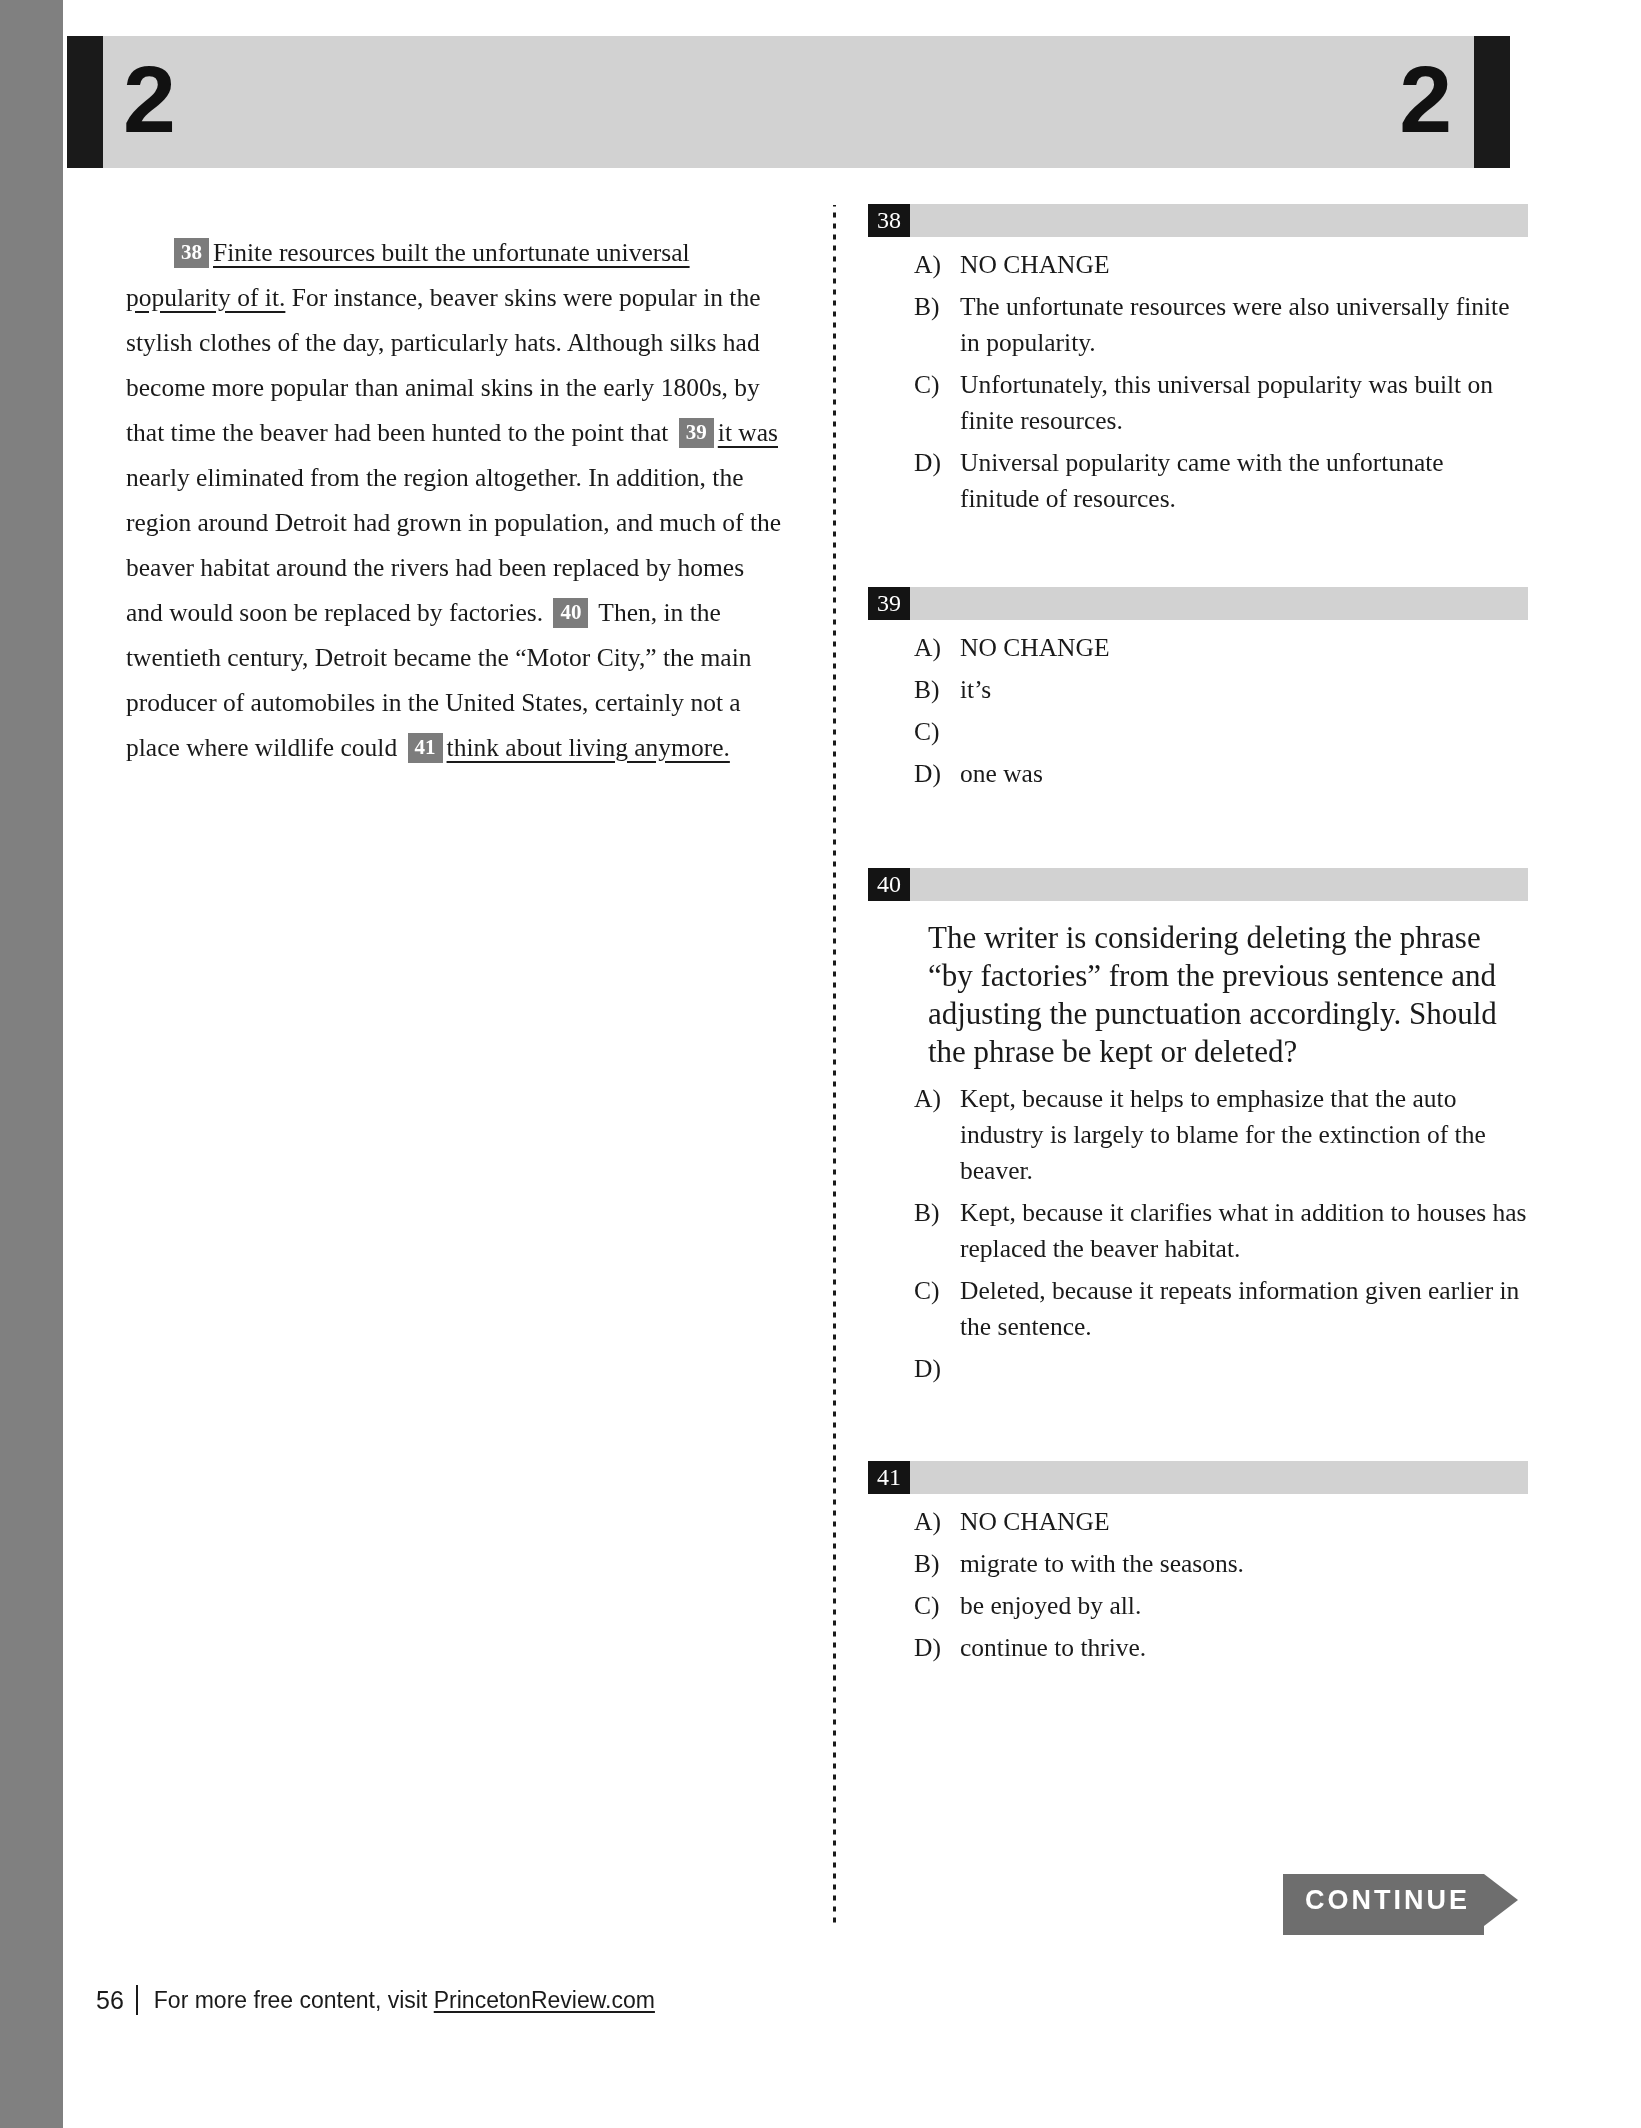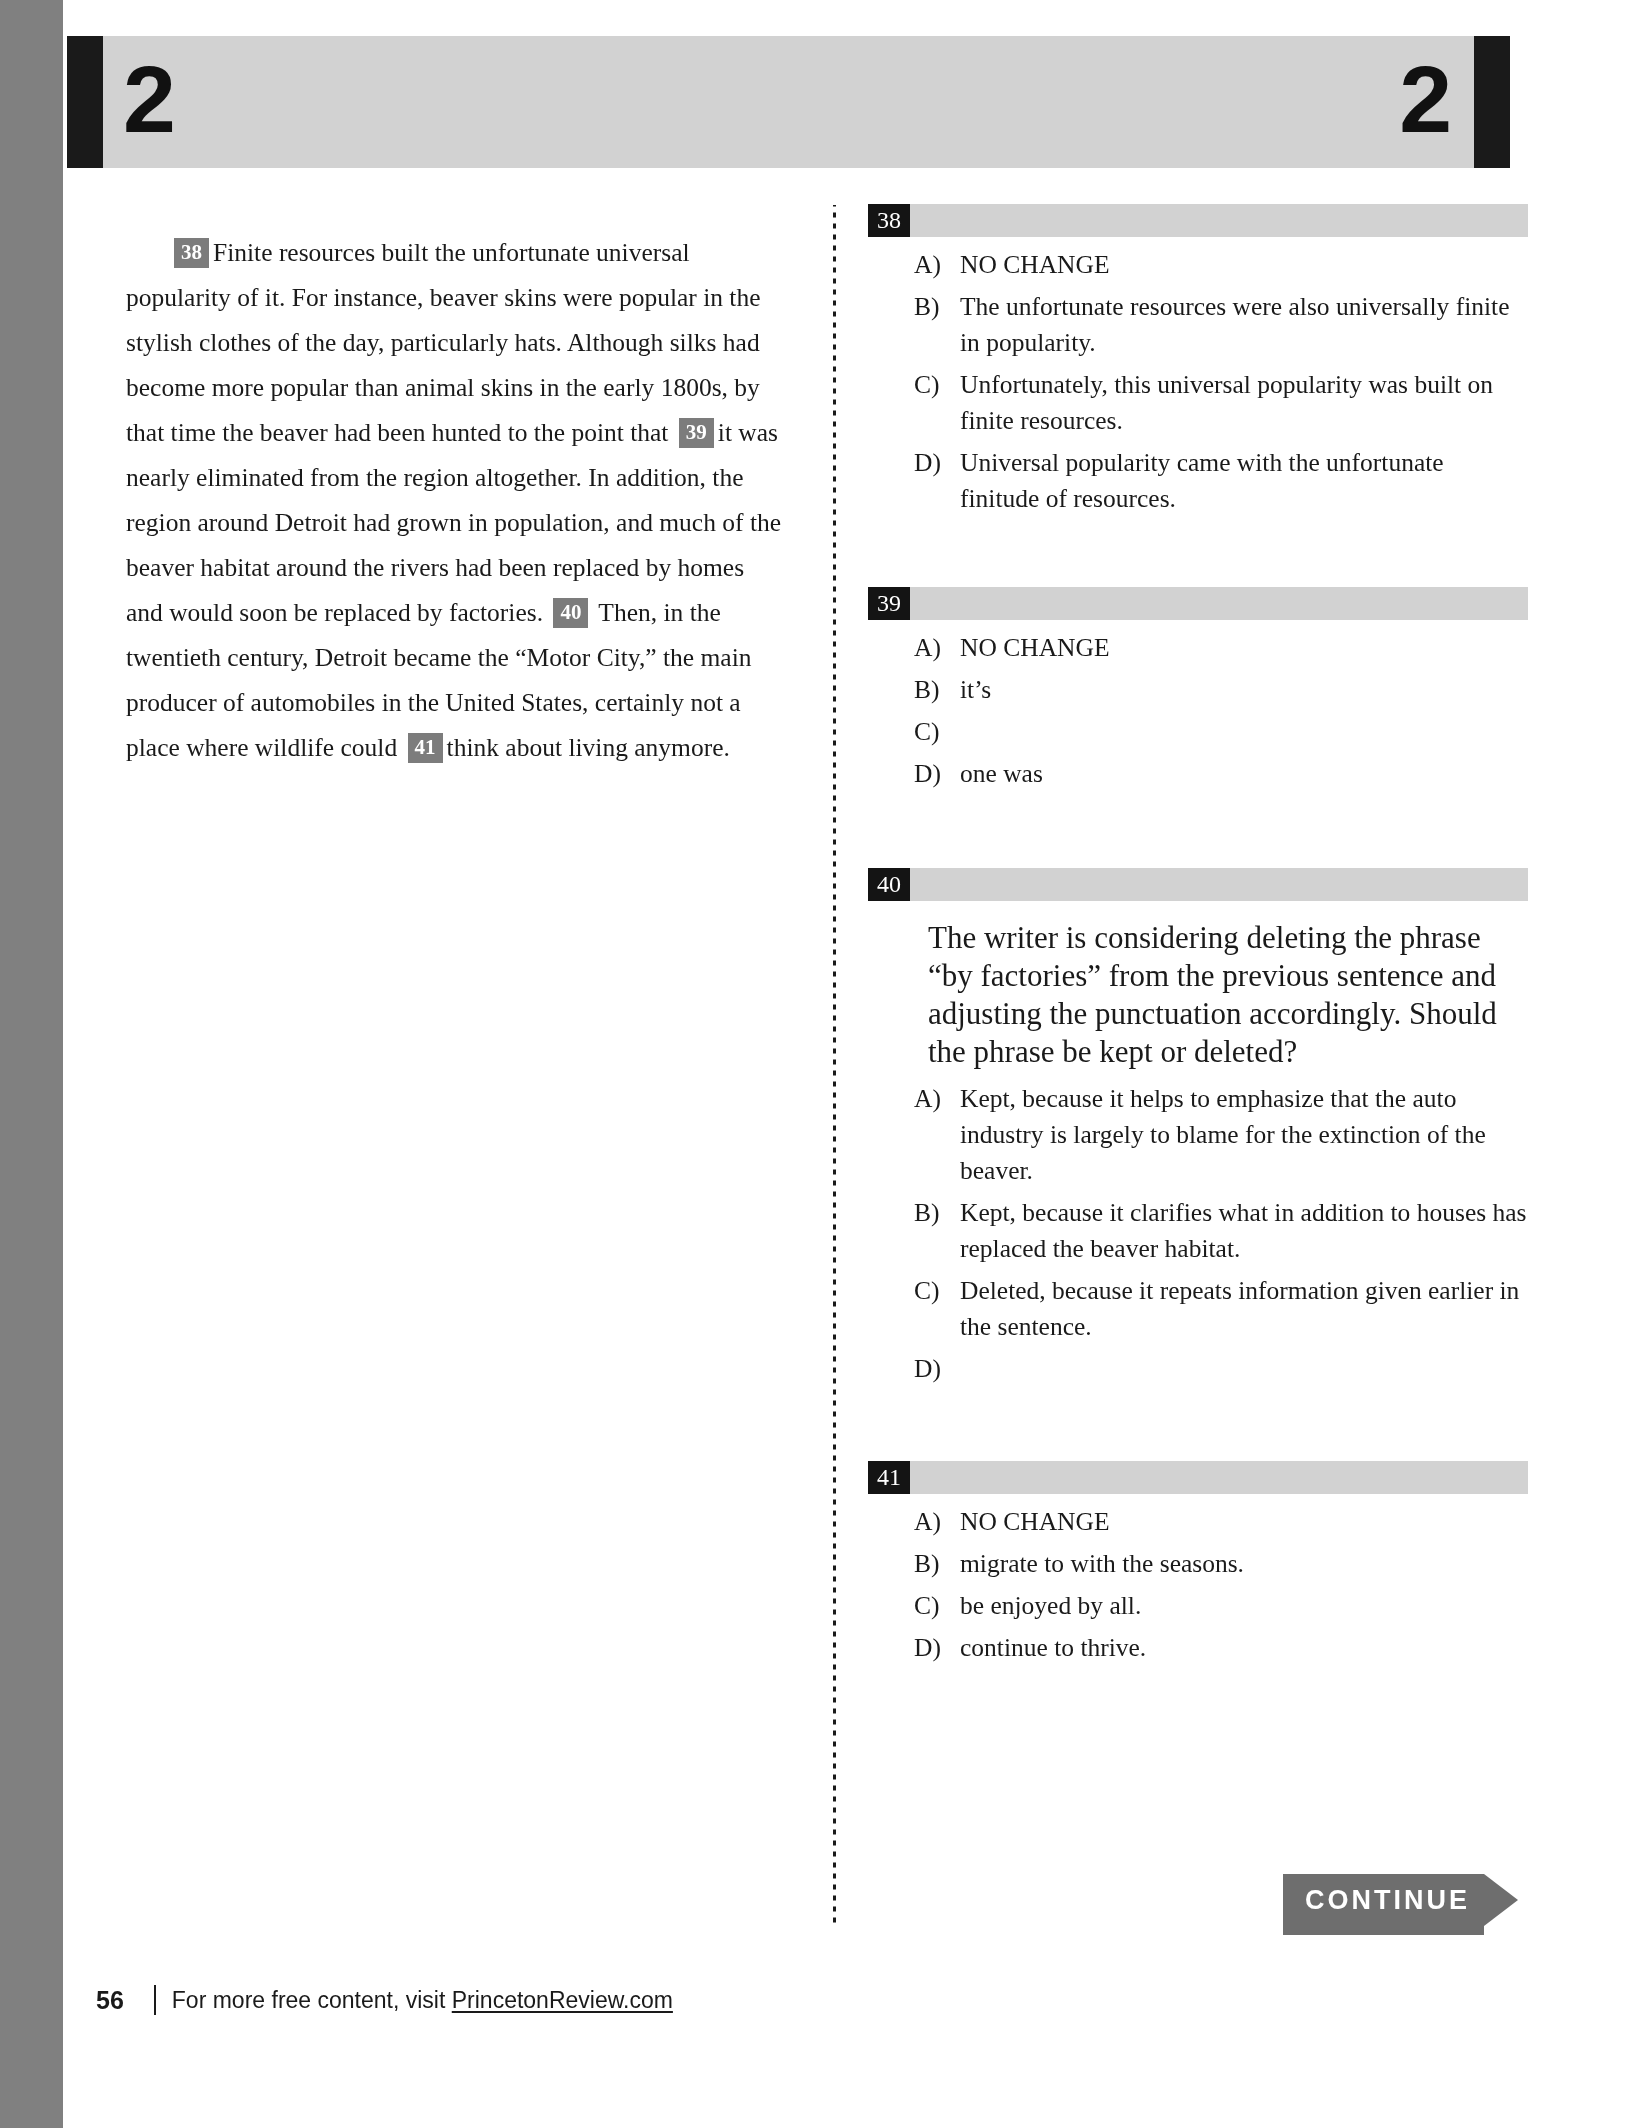--- a/index.html
+++ b/index.html
@@ -103,21 +103,21 @@
     background: #7c7c7c;
     color: #ffffff;
     font-family: "Liberation Serif", serif;
     font-size: 21px;
     font-weight: bold;
     line-height: 1;
     padding: 4px 7px 5px 7px;
     margin: 0 4px;
     vertical-align: 2px;
   }
-  .uline { text-underline-offset: 5px; }
+  .uline { text-decoration: underline; text-underline-offset: 5px; }
 
   
   .question { margin-bottom: 0; }
   .q-header {
     display: flex;
     align-items: stretch;
     height: 33px;
     width: 100%;
   }
   .q-num {
@@ -198,22 +198,22 @@
   .footer {
     position: absolute;
     left: 96px; top: 1985px;
     display: flex;
     align-items: center;
     font-family: "Liberation Sans", sans-serif;
     color: #1a1a1a;
   }
   .footer-page {
     font-size: 25px;
-    font-weight: bold;
-    margin-right: 30px;
+    font-weight: normal;
+    margin-right: 12px;
   }
   .footer-rule {
     width: 2px;
     height: 30px;
     background: #1a1a1a;
     margin-right: 16px;
   }
   .footer-text {
     font-size: 23px;
   }

